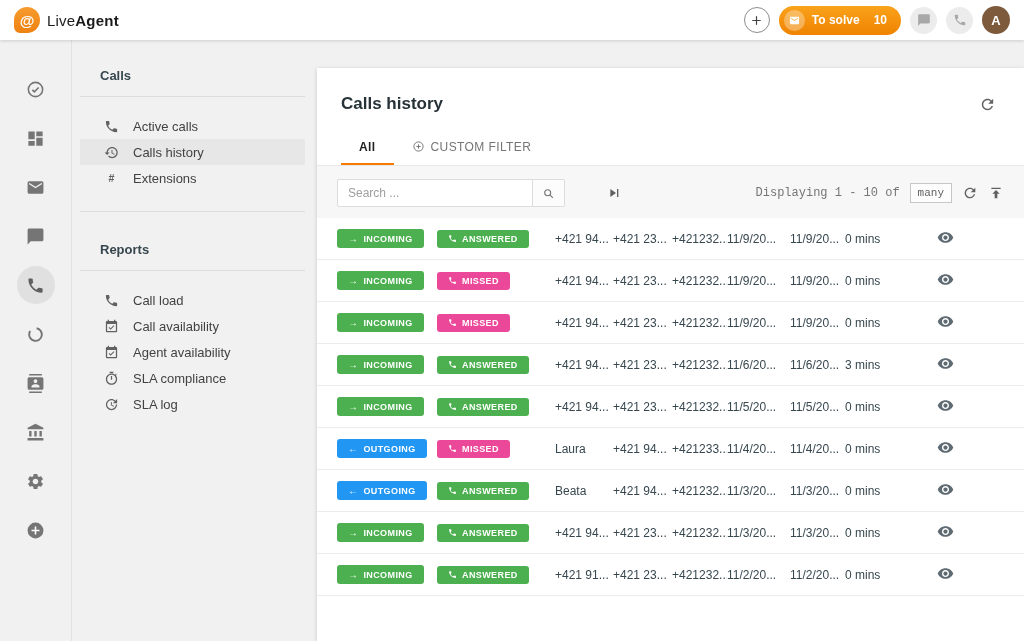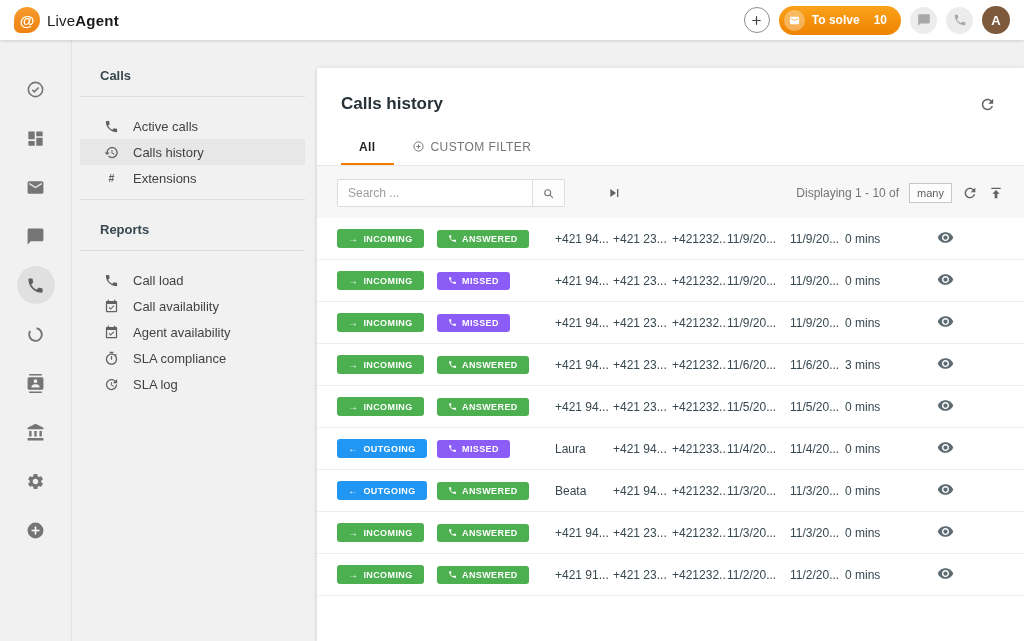--- a/index.html
+++ b/index.html
@@ -47,21 +47,21 @@
   .iconbar { position:absolute; top:40px; left:0; bottom:0; width:72px;
              border-right:1px solid #e2e2e2; display:flex; flex-direction:column;
              align-items:center; padding-top:30px; }
   .iconbar-item { width:38px; height:38px; border-radius:50%; color:#757575;
                   display:flex; align-items:center; justify-content:center;
                   margin-bottom:11px; cursor:pointer; }
   .iconbar-item.active { background:#e0e0e0; color:#5f5f5f; }
 
   
   .menu { position:absolute; top:40px; left:72px; bottom:0; width:245px; padding-top:10px; }
-  .menu-section { margin:0 12px 4px 8px; border-bottom:1px solid #dcdcdc; padding-bottom:8px; }
+  .menu-section { margin:0 12px 12px 8px; border-bottom:1px solid #dcdcdc; padding-bottom:20px; }
   .menu-section:last-child { border-bottom:none; }
   .menu-header { padding:18px 0 13px 20px; font-size:13px; font-weight:bold; color:#37474f;
                  border-bottom:1px solid #dcdcdc; margin-bottom:16px; }
   .menu-item { display:flex; align-items:center; height:26px; padding-left:24px;
                font-size:13px; color:#424242; cursor:pointer; }
   .menu-item .icon { color:#616161; margin-right:14px; width:15px; height:15px; }
   .menu-item.active { background:#e7e7e7; }
   .menu-label { white-space:nowrap; }
 
   
@@ -81,39 +81,39 @@
   .toolbar { display:flex; align-items:center; background:#f7f7f7; padding:13px 20px 11px; }
   .search-group { display:flex; }
   .search-input { width:196px; height:28px; border:1px solid #dcdcdc; border-radius:2px 0 0 2px;
                   background:#fff; padding:0 10px; font-size:12px; color:#424242; outline:none;
                   font-family:inherit; }
   .search-input::placeholder { color:#9e9e9e; }
   .search-btn { width:32px; height:28px; border:1px solid #dcdcdc; border-left:none;
                 border-radius:0 2px 2px 0; background:#fcfcfc; color:#757575; cursor:pointer;
                 display:flex; align-items:center; justify-content:center; }
   .toolbar-skip { margin-left:42px; color:#616161; cursor:pointer; }
-  .toolbar-right { margin-left:auto; display:flex; align-items:center; gap:10px; color:#616161; }
+  .toolbar-right { margin-left:auto; display:flex; align-items:center; gap:10px; color:#616161;font-family:Liberation Mono, monospace; }
   .displaying { font-size:12px; color:#757575; }
   .count-chip { font-size:11px; color:#5f5f5f; border:1px solid #c7c7c7; border-radius:0;
                 padding:3px 7px; background:#fdfdfd; cursor:pointer; }
 
   .thead, .trow { display:grid;
      grid-template-columns:100px 118px 58px 59px 55px 63px 55px 80px 1fr;
      align-items:center; padding:0 20px; }
   .thead { background:#f7f7f7; height:32px; font-size:11px; color:#9e9e9e; }
   .th { display:flex; align-items:center; gap:4px; cursor:pointer; overflow:hidden; white-space:nowrap; }
   .th-sorted { color:#5c5c5c; }
   .sort-arrow { color:#424242; font-size:11px; }
 
   .trow { height:42px; background:#fff; border-bottom:1px solid #ededed; cursor:pointer; }
   .td { font-size:12px; color:#37474f; overflow:hidden; white-space:nowrap; padding-right:6px; }
   .badge { display:inline-flex; align-items:center; justify-content:center; gap:5px;
            padding:4px 11px; border-radius:3px; font-size:9px; font-weight:bold;
            color:#fff; letter-spacing:.4px; }
-  .b-green { background:#4caf50; } .b-blue { background:#2196f3; } .b-red { background:#8b5cf6; }
+  .b-green { background:#4caf50; } .b-blue { background:#2196f3; } .b-red { background:#ec4899; }
   .b-arrow { font-size:10px; }
   .b-ph { width:9px; height:9px; color:#fff; }
   .td-actions { padding-left:12px; }
   .eye { width:17px; height:17px; color:#5f6b73; cursor:pointer; }
 </style>
 </head>
 <body>
 
 <div class="topbar">
   <div class="logo">

